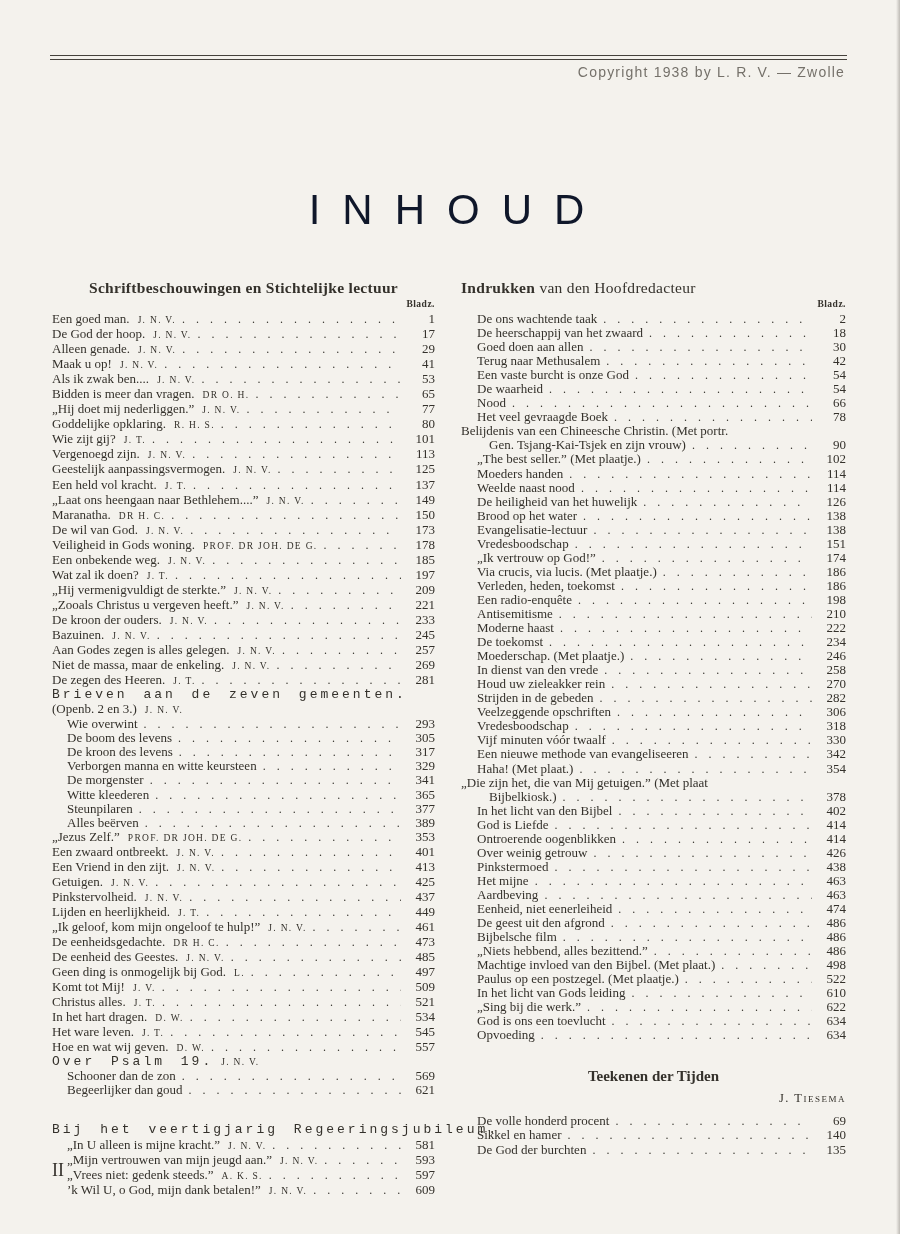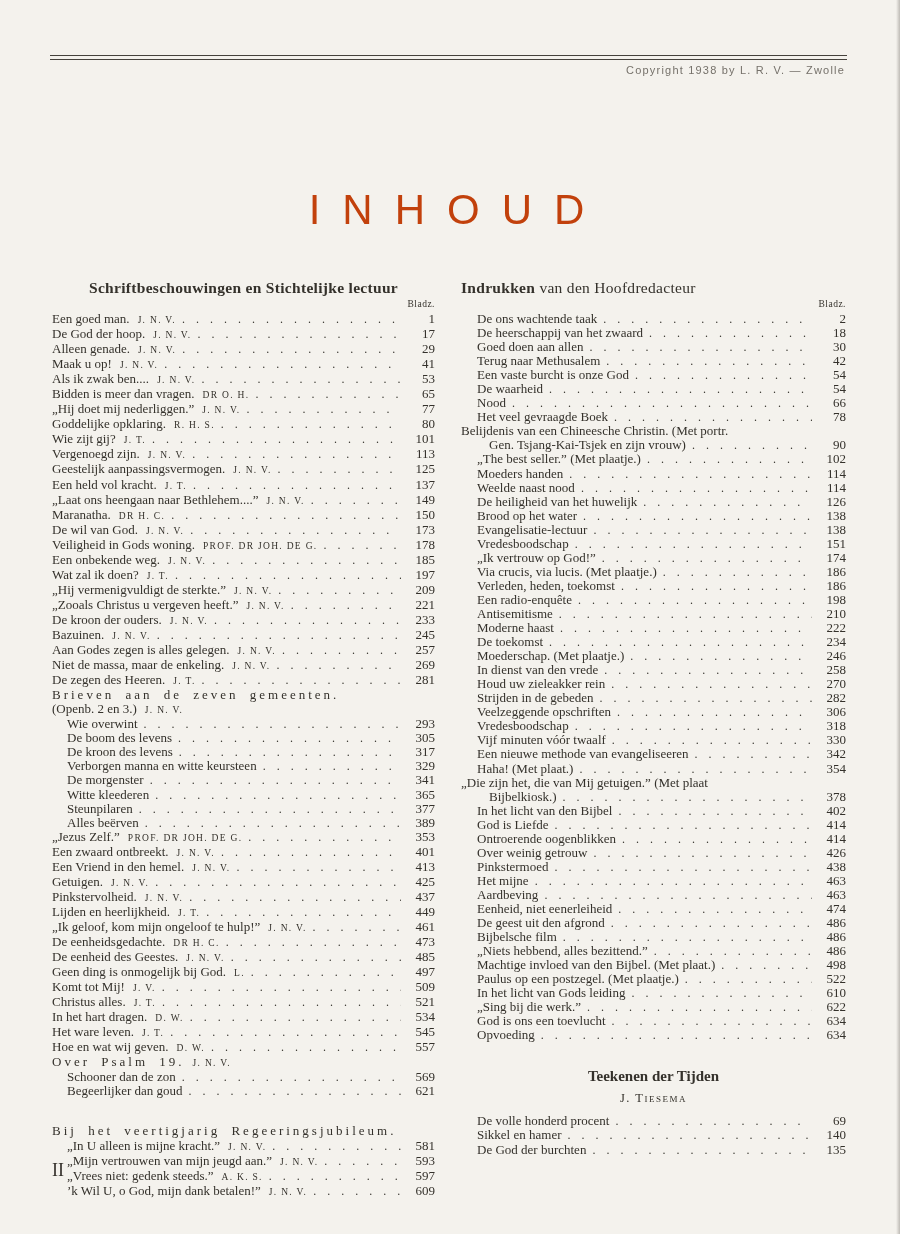--- a/index.html
+++ b/index.html
@@ -7,48 +7,48 @@
     width:900px;height:1234px;position:relative;overflow:hidden;
     background:#f4f2ed;color:#34312b;
     font-family:"Liberation Serif","DejaVu Serif",serif;
   }
   .scan-edge{position:absolute;top:0;right:0;width:4px;height:100%;
     background:linear-gradient(to right,rgba(0,0,0,0),rgba(90,85,78,.35));}
   .top-rule{position:absolute;left:50px;top:55px;width:797px;height:3px;
     border-top:1.7px solid #45423c;border-bottom:1px solid #45423c;}
   .copyright{position:absolute;top:64px;right:55px;
     font-family:"Liberation Sans","DejaVu Sans",sans-serif;
-    font-size:11px;letter-spacing:1.2px;color:#75716a;}
+    font-size:14px;letter-spacing:1.2px;color:#75716a;}
   .title{position:absolute;top:186px;left:0;width:100%;margin:0;
     text-align:center;font-family:"Liberation Sans","DejaVu Sans",sans-serif;
     font-weight:200;font-size:42px;letter-spacing:22px;padding-left:15px;
-    box-sizing:border-box;color:#c2410c;}
+    box-sizing:border-box;color:#0f172a;}
   .col{position:absolute;top:279px;}
   .col-left{left:52px;width:383px;}
   .col-right{left:461px;width:385px;}
   .col-heading{margin:0;font-size:15.5px;font-weight:bold;letter-spacing:.3px;line-height:17px;}
   .col-left .col-heading{text-align:center;}
   .col-heading .rest{font-weight:normal;}
-  .bladz{text-align:right;font-size:9.5px;letter-spacing:.5px;margin:3px 0 2px;line-height:11px;}
+  .bladz{text-align:right;font-size:9.5px;letter-spacing:.5px;margin:3px 0 2px;line-height:11px;font-weight:bold;}
   .entries{width:100%;}
   .row{display:flex;align-items:baseline;line-height:14.05px;font-size:13px;white-space:nowrap;}
   .row .t{flex:0 0 auto;}
   .row .author{flex:0 0 auto;font-size:9.5px;letter-spacing:1.3px;margin-left:8px;}
   .row .leader{flex:1 1 auto;overflow:hidden;margin:0 4px 0 6px;}
   .row .leader::after{content:"..........................................................";
     letter-spacing:11px;font-size:12px;color:#3c3933;}
   .row .pg{flex:0 0 auto;width:30px;text-align:right;}
   .row.sub{padding-left:15px;}
   .row.gap{margin-top:26px;}
-  .row.section .t{letter-spacing:3px;word-spacing:5px;}
+  .row.section .t{letter-spacing:3px;word-spacing:5px;font-family:Liberation Mono, monospace;}
   .col-right .row{padding-left:16px;}
   .col-right .row.wide{padding-left:0;}
   .col-right .row.cont{padding-left:28px;}
   .section2-heading{text-align:center;font-weight:bold;font-size:15px;margin:26px 0 0;line-height:17px;}
-  .section2-author{text-align:center;font-variant:small-caps;font-size:12.5px;
+  .section2-author{text-align:right;font-variant:small-caps;font-size:12.5px;
     letter-spacing:1.5px;margin:6px 0 9px;line-height:14px;}
   .folio{position:absolute;left:52px;top:1160px;font-size:18px;}
 </style>
 </head>
 <body>
 
 <div>
   <div class="top-rule"></div>
   <div class="copyright">Copyright 1938 by L. R. V. — Zwolle</div>
   <h1 class="title">INHOUD</h1>
@@ -260,21 +260,21 @@
           <span class="leader"></span>
           <span class="pg">353</span>
         </div>
         <div class="row">
           <span class="t">Een zwaard ontbreekt.</span>
           <span class="author">J. N. V.</span>
           <span class="leader"></span>
           <span class="pg">401</span>
         </div>
         <div class="row">
-          <span class="t">Een Vriend in den hemel.</span>
+          <span class="t">Een Vriend in den zijt.</span>
           <span class="author">J. N. V.</span>
           <span class="leader"></span>
           <span class="pg">413</span>
         </div>
         <div class="row">
           <span class="t">Getuigen.</span>
           <span class="author">J. N. V.</span>
           <span class="leader"></span>
           <span class="pg">425</span>
         </div>

